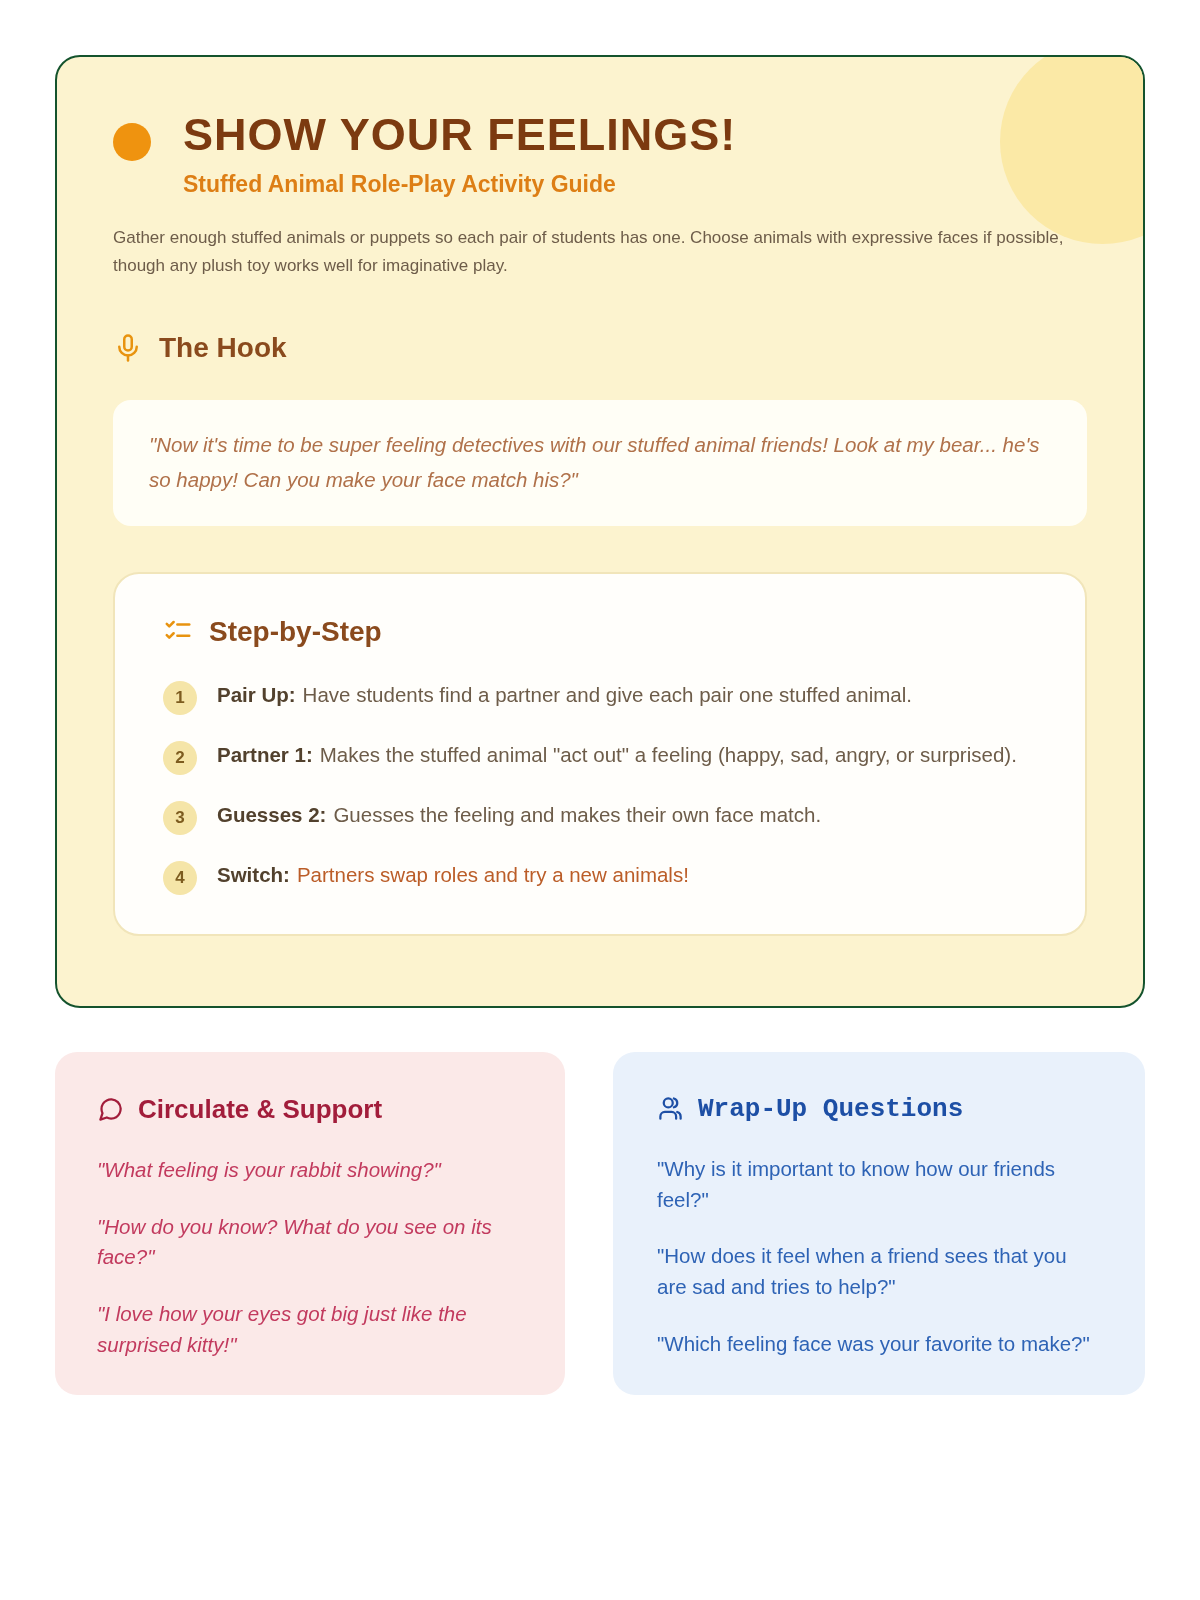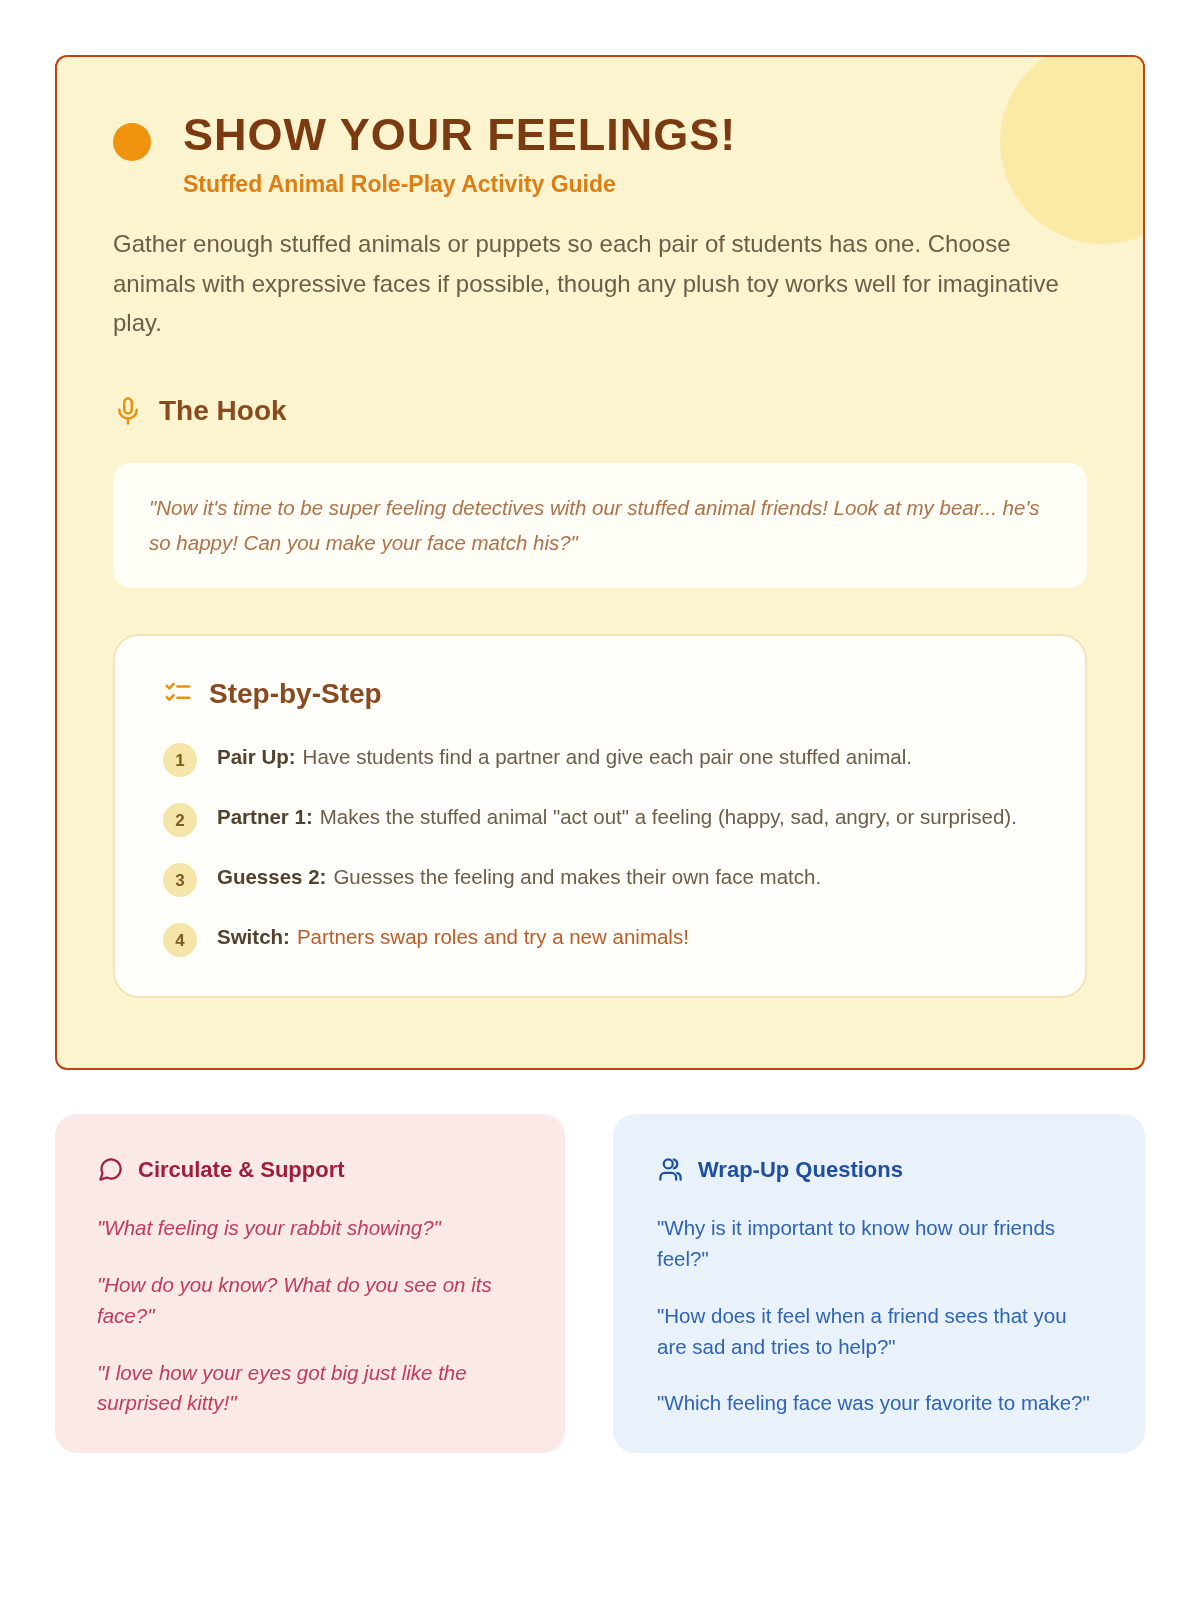--- a/index.html
+++ b/index.html
@@ -10,22 +10,22 @@
     background: #ffffff;
     font-family: "Liberation Sans", "DejaVu Sans", sans-serif;
   }
 
   
   .main-card {
     position: relative;
     overflow: hidden;
     margin: 55px 55px 0;
     background: #fcf3cf;
-    border: 2px solid #c2410c;
-    border-radius: 12px;
+    border: 2px solid #14532d;
+    border-radius: 25px;
     padding: 52px 56px 70px;
   }
   .deco-circle {
     position: absolute;
     top: -18px;
     right: -62px;
     width: 205px;
     height: 205px;
     border-radius: 50%;
     background: #fbe9a6;
@@ -62,21 +62,21 @@
     font-weight: 700;
     color: #8a4a1d;
   }
   .section-heading svg { width: 30px; height: 30px; color: #e8930f; flex: none; }
 
   .mt-prep { margin-top: 56px; }
   .mt-hook { margin-top: 52px; }
 
   .body-para {
     margin: 26px 0 2px;
-    font-size: 24px;
+    font-size: 17px;
     line-height: 1.65;
     color: #6d5c49;
     max-width: 970px;
   }
 
   .quote-box {
     margin-top: 36px;
     background: #fffef6;
     border-radius: 18px;
     padding: 28px 36px;
@@ -139,25 +139,25 @@
     flex: 1;
     background: #e9f1fb;
     border-radius: 22px;
     padding: 42px 44px 34px;
   }
   .card-heading {
     display: flex;
     align-items: center;
     gap: 14px;
     margin: 0;
-    font-size: 22px;
+    font-size: 26px;
     font-weight: 700;
   }
   .card-pink .card-heading { color: #a21d3b; }
-  .card-blue .card-heading { color: #1d4fa5; }
+  .card-blue .card-heading { color: #1d4fa5; font-family: Liberation Mono, monospace; }
   .card-heading svg { width: 27px; height: 27px; flex: none; }
 
   .pink-quote {
     margin: 26px 0 0;
     font-size: 20.5px;
     font-style: italic;
     color: #c23a5e;
     line-height: 1.5;
   }
   .card-pink .pink-quote:first-of-type { margin-top: 30px; }

